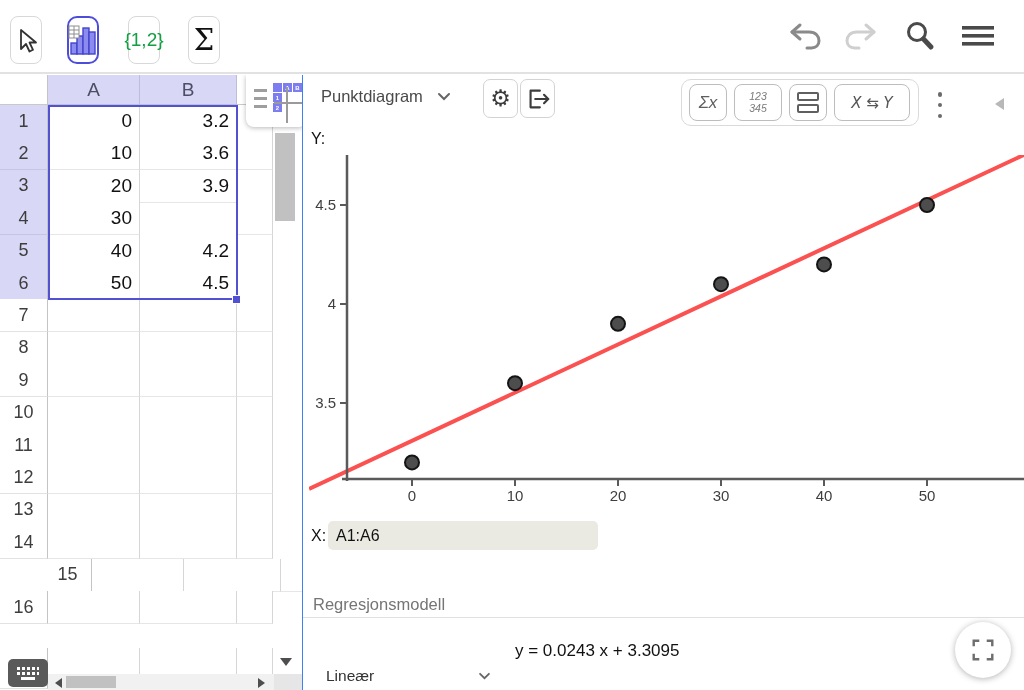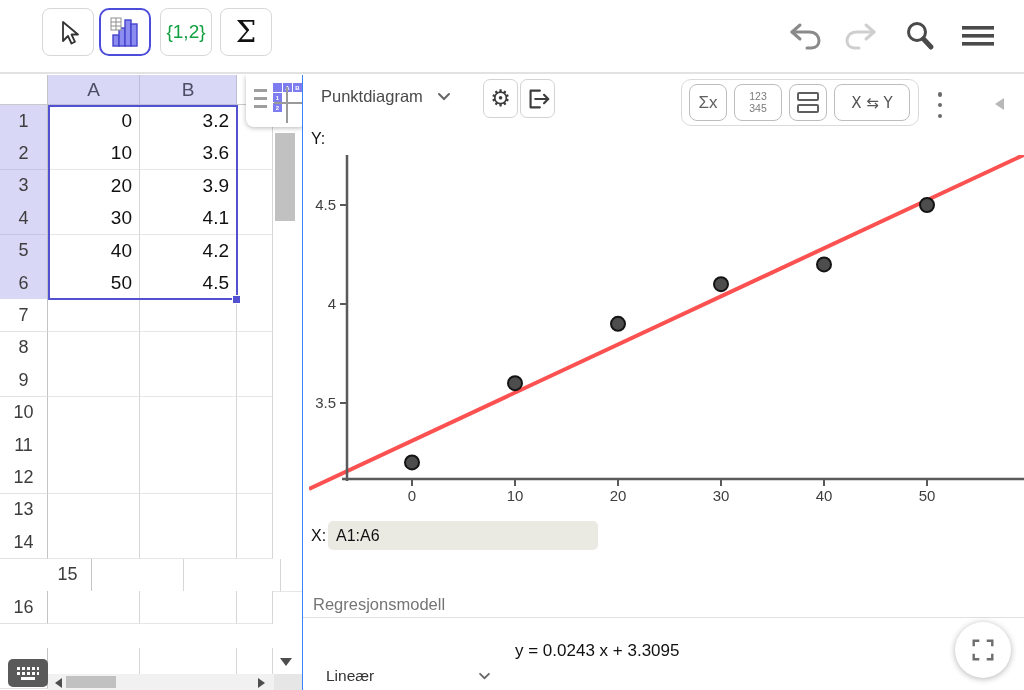--- a/index.html
+++ b/index.html
@@ -2,23 +2,23 @@
 <html><head>
 <meta charset="utf-8">
 <style>
   * { margin:0; padding:0; box-sizing:border-box; }
   html,body { width:1024px; height:690px; overflow:hidden; }
   body { font-family:"Liberation Sans","DejaVu Sans",sans-serif; background:#fff; position:relative; }
 
   
   .topbar { position:absolute; left:0; top:0; width:1024px; height:74px; background:#fff;
             border-bottom:2px solid #e2e2e2; }
-  .tool-btn { position:absolute; top:8px; width:52px; height:48px; background:#fff;
+  .tool-btn { position:absolute; top:16px; width:32px; height:48px; background:#fff;
               border:1px solid #d8d8d8; border-radius:8px; display:flex; align-items:center;
-              justify-content:center; cursor:pointer;margin-left:32px; }
+              justify-content:center; cursor:pointer; }
   .tool-btn.selected { border:2.5px solid #4d4ddb; border-radius:10px; }
   .braces-label { color:#12a042; font-size:19px; }
   .sigma-label { font-family:"DejaVu Serif",serif; font-size:29px; color:#111; }
   .topbar-icon { position:absolute; top:16px; width:40px; height:40px; display:flex;
                  align-items:center; justify-content:center; cursor:pointer; }
 
   
   .sheet { position:absolute; left:0; top:75px; width:302px; height:615px; background:#fff;
            overflow:hidden; }
   .ss-colheaders { position:absolute; left:0; top:0; width:302px; height:30px; }
@@ -73,21 +73,21 @@
            border-left:1px solid #3b82f6; }
   .charttype { position:absolute; left:18px; top:12px; display:flex; align-items:center; gap:14px;
                cursor:pointer; }
   .charttype-label { font-size:16.5px; color:#4a4a4a; }
   .sq-btn { position:absolute; top:4px; width:35px; height:39px; background:#fff;
             border:1px solid #d3d3d3; border-radius:7px; display:flex; align-items:center;
             justify-content:center; cursor:pointer; }
   .gear-glyph { font-family:"DejaVu Sans",sans-serif; font-size:23px; color:#3c3c3c; line-height:1; }
   .tools-group { position:absolute; left:378px; top:4px; width:238px; height:47px; background:#fff;
                  border:1px solid #dadada; border-radius:10px; display:flex; align-items:center;
-                 gap:7px; padding:0 7px; }
+                 gap:7px; padding:0 7px;font-style:italic; }
   .tg-btn { height:37px; background:#fff; border:1px solid #bdbdbd; border-radius:8px; color:#5f5f5f;
             display:flex; align-items:center; justify-content:center; cursor:pointer; }
   .tg-stats { width:38px; font-size:17px; }
   .tg-data { width:48px; flex-direction:column; font-size:10.5px; line-height:1.1; color:#7a7a7a; }
   .tg-split { width:38px; flex-direction:column; gap:3px; }
   .tg-split .bar { width:22px; height:9px; border:2px solid #5f5f5f; border-radius:2px; }
   .tg-swap { width:76px; font-size:15px; color:#555; font-family:"DejaVu Sans",sans-serif; }
   .kebab { position:absolute; left:628px; top:17px; width:18px; height:26px; display:flex;
            flex-direction:column; align-items:center; justify-content:space-between; cursor:pointer; }
   .kebab i { width:4.5px; height:4.5px; border-radius:50%; background:#6b6b6b; }
@@ -205,21 +205,20 @@
       </div>
       <div class="ss-row sel" style="top: 94.8px;">
         <div class="ss-rownum">3</div>
         <div class="ss-cell ca">20</div>
         <div class="ss-cell cb">3.9</div>
         <div class="ss-cell cc"></div>
       </div>
       <div class="ss-row sel" style="top: 127.2px;">
         <div class="ss-rownum">4</div>
         <div class="ss-cell ca">30</div>
-        <div class="ss-cell cb">4.1</div>
         <div class="ss-cell cc"></div>
       </div>
       <div class="ss-row sel" style="top: 159.6px;">
         <div class="ss-rownum">5</div>
         <div class="ss-cell ca">40</div>
         <div class="ss-cell cb">4.2</div>
         <div class="ss-cell cc"></div>
       </div>
       <div class="ss-row sel" style="top: 192px;">
         <div class="ss-rownum">6</div>

